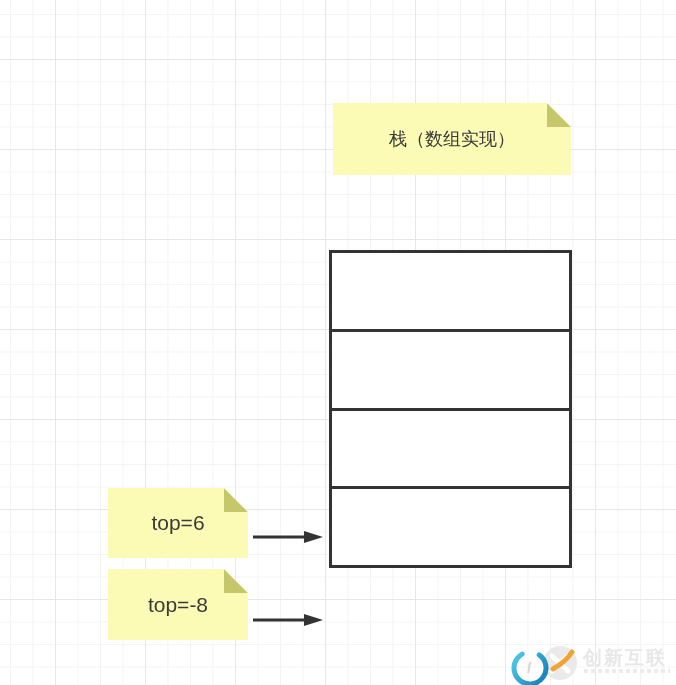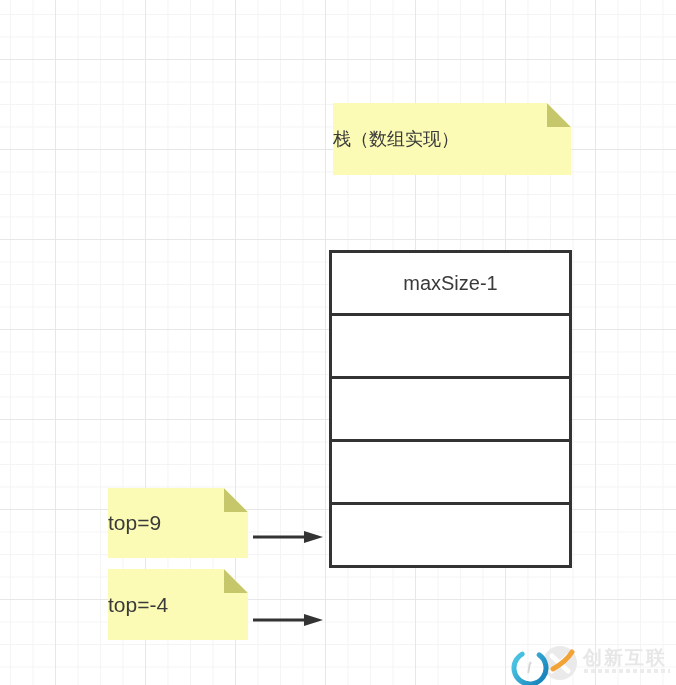--- a/index.html
+++ b/index.html
@@ -14,21 +14,21 @@
       linear-gradient(90deg, #e7e7e7 1px, transparent 1px),
       linear-gradient(#f4f4f4 1px, transparent 1px),
       linear-gradient(90deg, #f4f4f4 1px, transparent 1px);
     background-size:90px 90px, 90px 90px, 22.5px 22.5px, 22.5px 22.5px;
     background-position:0 59px, 55px 0, 0 14px, 10px 0;
   }
   .sticky-note{
     position:absolute;
     background:#fbfbb5;
     clip-path:polygon(0 0, calc(100% - 24px) 0, 100% 24px, 100% 100%, 0 100%);
-    display:flex;align-items:center;
+    display:flex;align-items:center;justify-content:center;
     color:#3a3a3a;
   }
   .sticky-note .fold{
     position:absolute;top:0;right:0;
     width:24px;height:24px;
     background:#c6c66b;
     clip-path:polygon(0 0, 100% 100%, 0 100%);
   }
   .note-label{position:relative;z-index:1;}
   .title-note{left:333px;top:103px;width:238px;height:72px;font-size:18px;}
@@ -70,44 +70,41 @@
 
 <div class="canvas">
 
   <div class="sticky-note title-note">
     <span class="fold"></span>
     <span class="note-label">栈（数组实现）</span>
   </div>
 
   <div class="stack">
     <div class="stack-cell">
-      <span>maxSize-1</span>
-    </div>
-    <div class="stack-cell">
       <span></span>
     </div>
     <div class="stack-cell">
       <span></span>
     </div>
     <div class="stack-cell">
       <span></span>
     </div>
     <div class="stack-cell">
       <span></span>
     </div>
   </div>
 
   <div class="sticky-note top0-note">
     <span class="fold"></span>
-    <span class="note-label">top=9</span>
+    <span class="note-label">top=6</span>
   </div>
 
   <div class="sticky-note topm1-note">
     <span class="fold"></span>
-    <span class="note-label">top=-4</span>
+    <span class="note-label">top=-8</span>
   </div>
 
   <svg class="arrow" style="left:252px;top:527px" width="74" height="20">
     <line x1="1" y1="10" x2="54" y2="10" stroke="#333333" stroke-width="3"></line>
     <polygon points="52,4 71,10 52,16" fill="#333333"></polygon>
   </svg>
 
   <svg class="arrow" style="left:252px;top:610px" width="74" height="20">
     <line x1="1" y1="10" x2="54" y2="10" stroke="#333333" stroke-width="3"></line>
     <polygon points="52,4 71,10 52,16" fill="#333333"></polygon>

